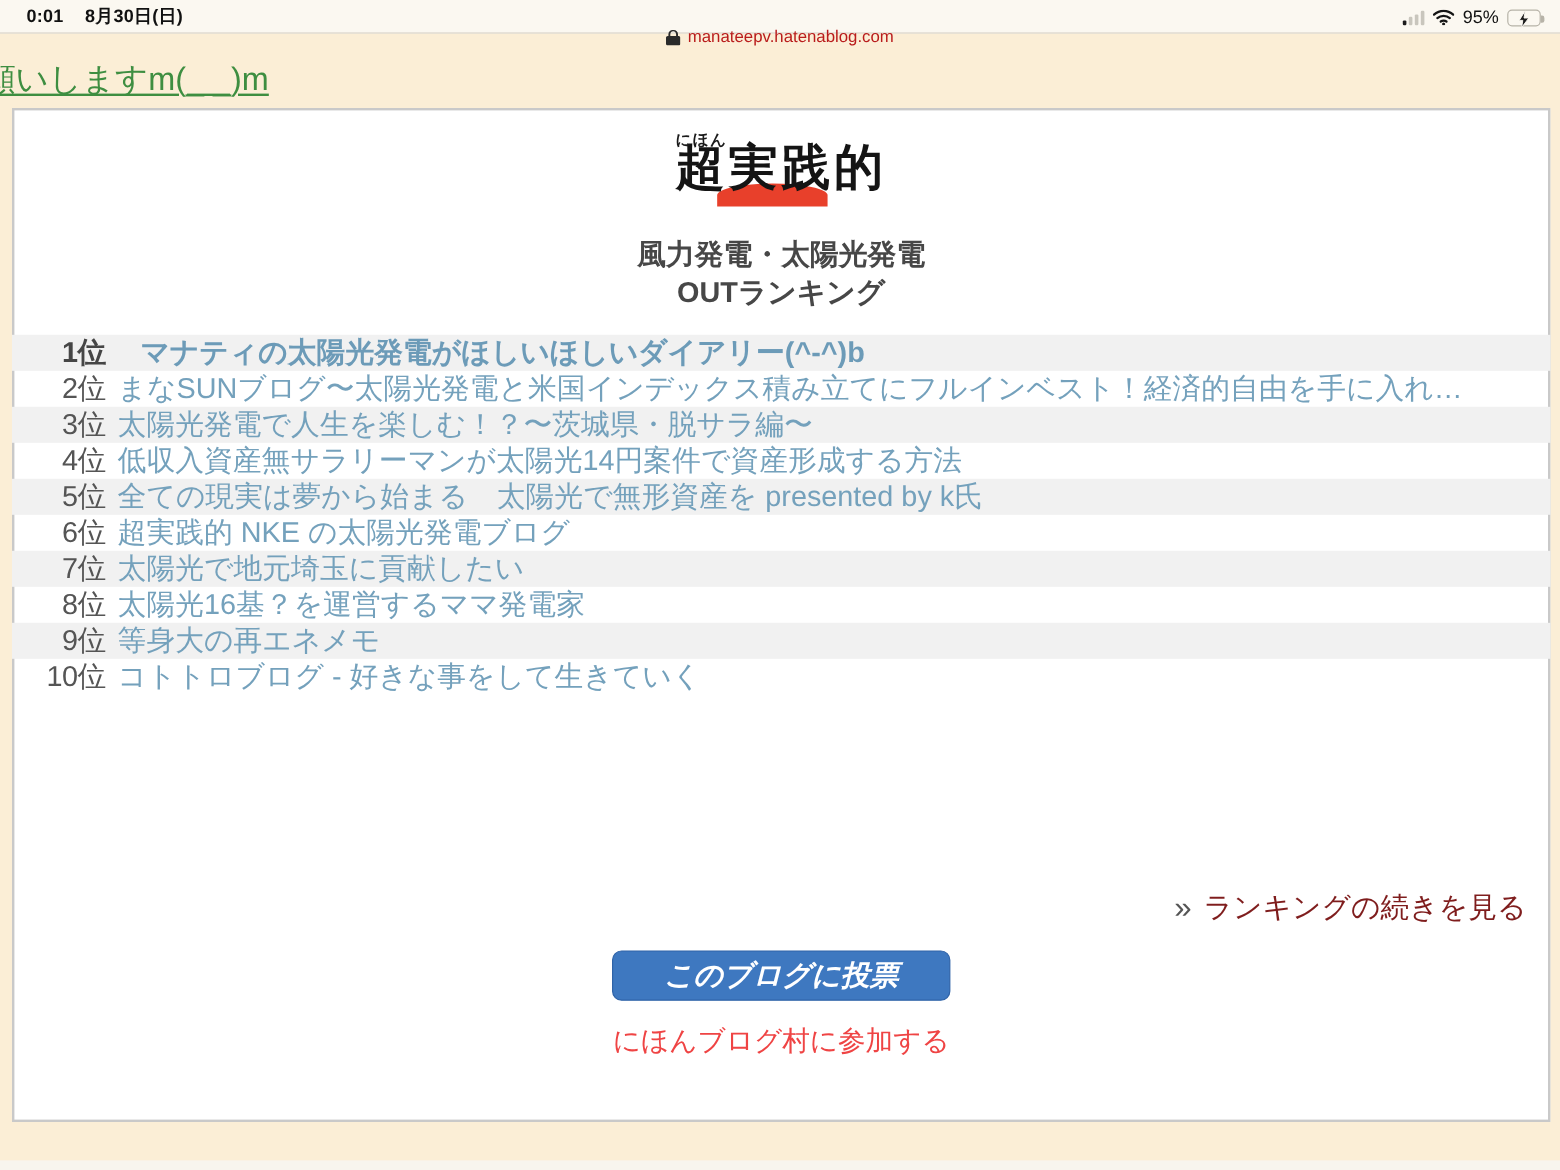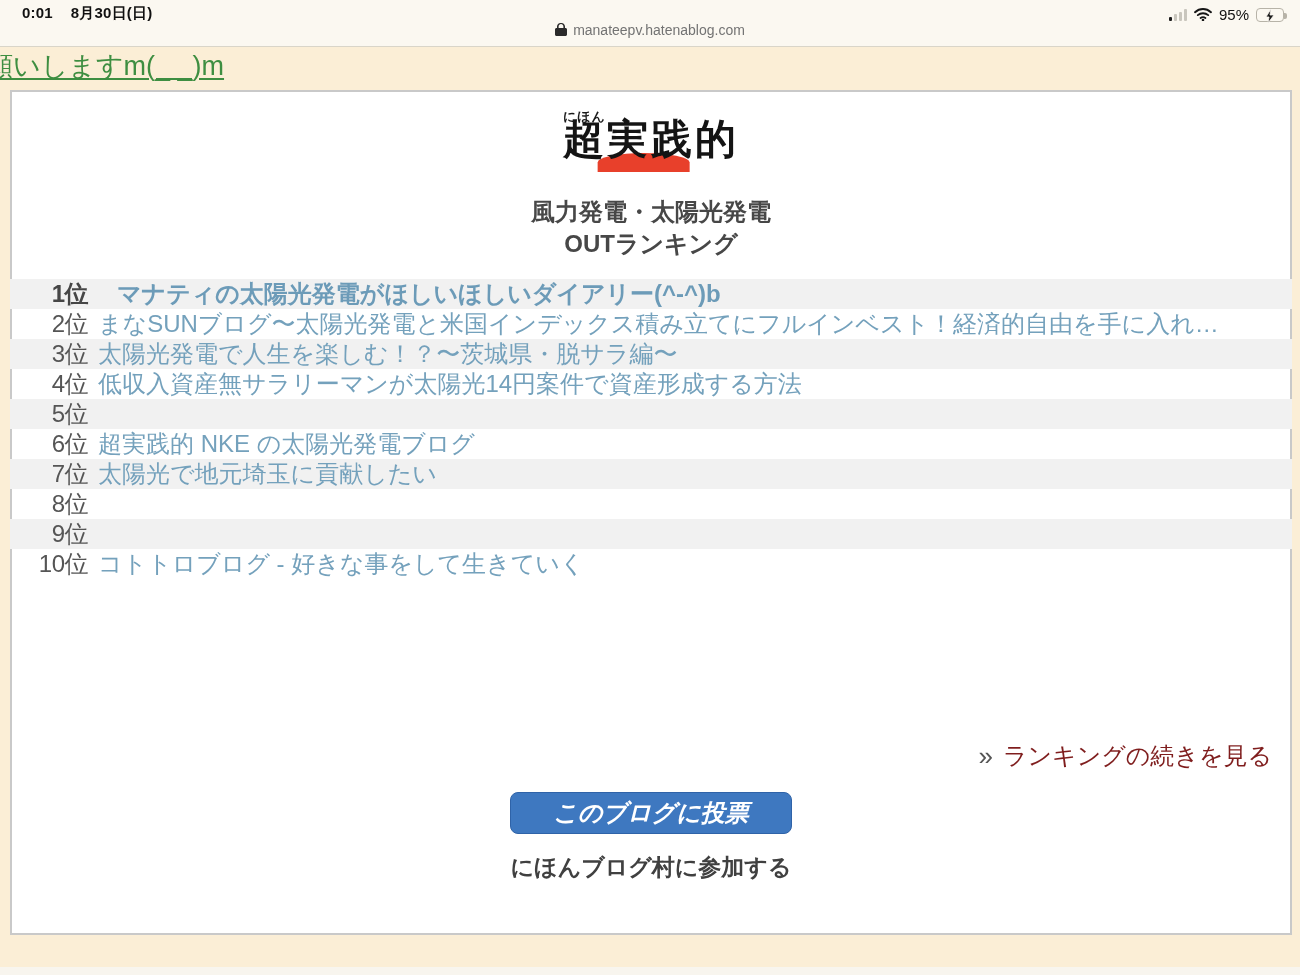--- a/index.html
+++ b/index.html
@@ -6,32 +6,32 @@
   html,body { width:1300px; height:975px; }
   body {
     font-family:"Liberation Sans","DejaVu Sans",sans-serif;
     background:#fbeed6;
     position:relative;
     overflow:hidden;
   }
 
   
   .chrome {
-    position:absolute; top:0; left:0; width:1300px; height:47px;
+    position:absolute; top:0; left:0; width:1300px; height:28px;
     background:#fbf8f1; border-bottom:1px solid #d9d5c9;
   }
   .time-date {
     position:absolute; top:4px; left:22px;
     font-size:15px; font-weight:700; color:#111; letter-spacing:.2px;
   }
   .time-date .date { margin-left:18px; }
   .url-bar {
     position:absolute; top:22px; left:0; width:100%;
-    display:flex; align-items:flex-start; justify-content:center; gap:6px;
-    font-size:14px; color:#737373;
+    display:flex; align-items:flex-end; justify-content:center; gap:6px;
+    font-size:14px; color:#b91c1c;
   }
   .status-icons {
     position:absolute; top:6px; right:16px;
     display:flex; align-items:center; gap:7px;
   }
   .signal { display:flex; align-items:flex-end; gap:2px; height:12px; }
   .signal i { display:block; width:3px; border-radius:1px; background:#c9c6bd; }
   .signal i:nth-child(1){ height:4px; background:#1c1c1c; }
   .signal i:nth-child(2){ height:7px; }
   .signal i:nth-child(3){ height:9px; }
@@ -102,21 +102,21 @@
     width:282px; height:42px; background:#3e78c0; border:1px solid #2f63a8;
     border-radius:8px; color:#ffffff; font-size:24px; font-weight:600;
     display:flex; align-items:center; justify-content:center; cursor:pointer;
     font-family:"Liberation Sans","DejaVu Sans",sans-serif;
     font-style:italic;
   }
 
   
   .join-link {
     position:absolute; top:760px; left:0; width:100%; text-align:center;
-    font-size:23px; color:#404040; cursor:pointer;font-weight:bold;
+    font-size:23px; color:#ef4444; cursor:pointer;
   }
 
   
   .bottom-strip { position:absolute; bottom:0; left:0; width:1300px; height:8px; background:#f8f5ee; }
 </style>
 </head>
 <body>
 
 <div class="chrome">
   <div class="time-date">
@@ -187,34 +187,37 @@
     <div class="rank-row odd">
       <span class="rank-num">3位</span>
       <span class="rank-name">太陽光発電で人生を楽しむ！？〜茨城県・脱サラ編〜</span>
     </div>
     <div class="rank-row">
       <span class="rank-num">4位</span>
       <span class="rank-name">低収入資産無サラリーマンが太陽光14円案件で資産形成する方法</span>
     </div>
     <div class="rank-row odd">
       <span class="rank-num">5位</span>
+      <span class="rank-name">全ての現実は夢から始まる　太陽光で無形資産を presented by k氏</span>
     </div>
     <div class="rank-row">
       <span class="rank-num">6位</span>
       <span class="rank-name">超実践的 NKE の太陽光発電ブログ</span>
     </div>
     <div class="rank-row odd">
       <span class="rank-num">7位</span>
       <span class="rank-name">太陽光で地元埼玉に貢献したい</span>
     </div>
     <div class="rank-row">
       <span class="rank-num">8位</span>
+      <span class="rank-name">太陽光16基？を運営するママ発電家</span>
     </div>
     <div class="rank-row odd">
       <span class="rank-num">9位</span>
+      <span class="rank-name">等身大の再エネメモ</span>
     </div>
     <div class="rank-row">
       <span class="rank-num">10位</span>
       <span class="rank-name">コトトロブログ - 好きな事をして生きていく</span>
     </div>
   </div>
 
   <div class="more-line">
     <span class="chev">»</span>
     <span class="more-label">ランキングの続きを見る</span>

